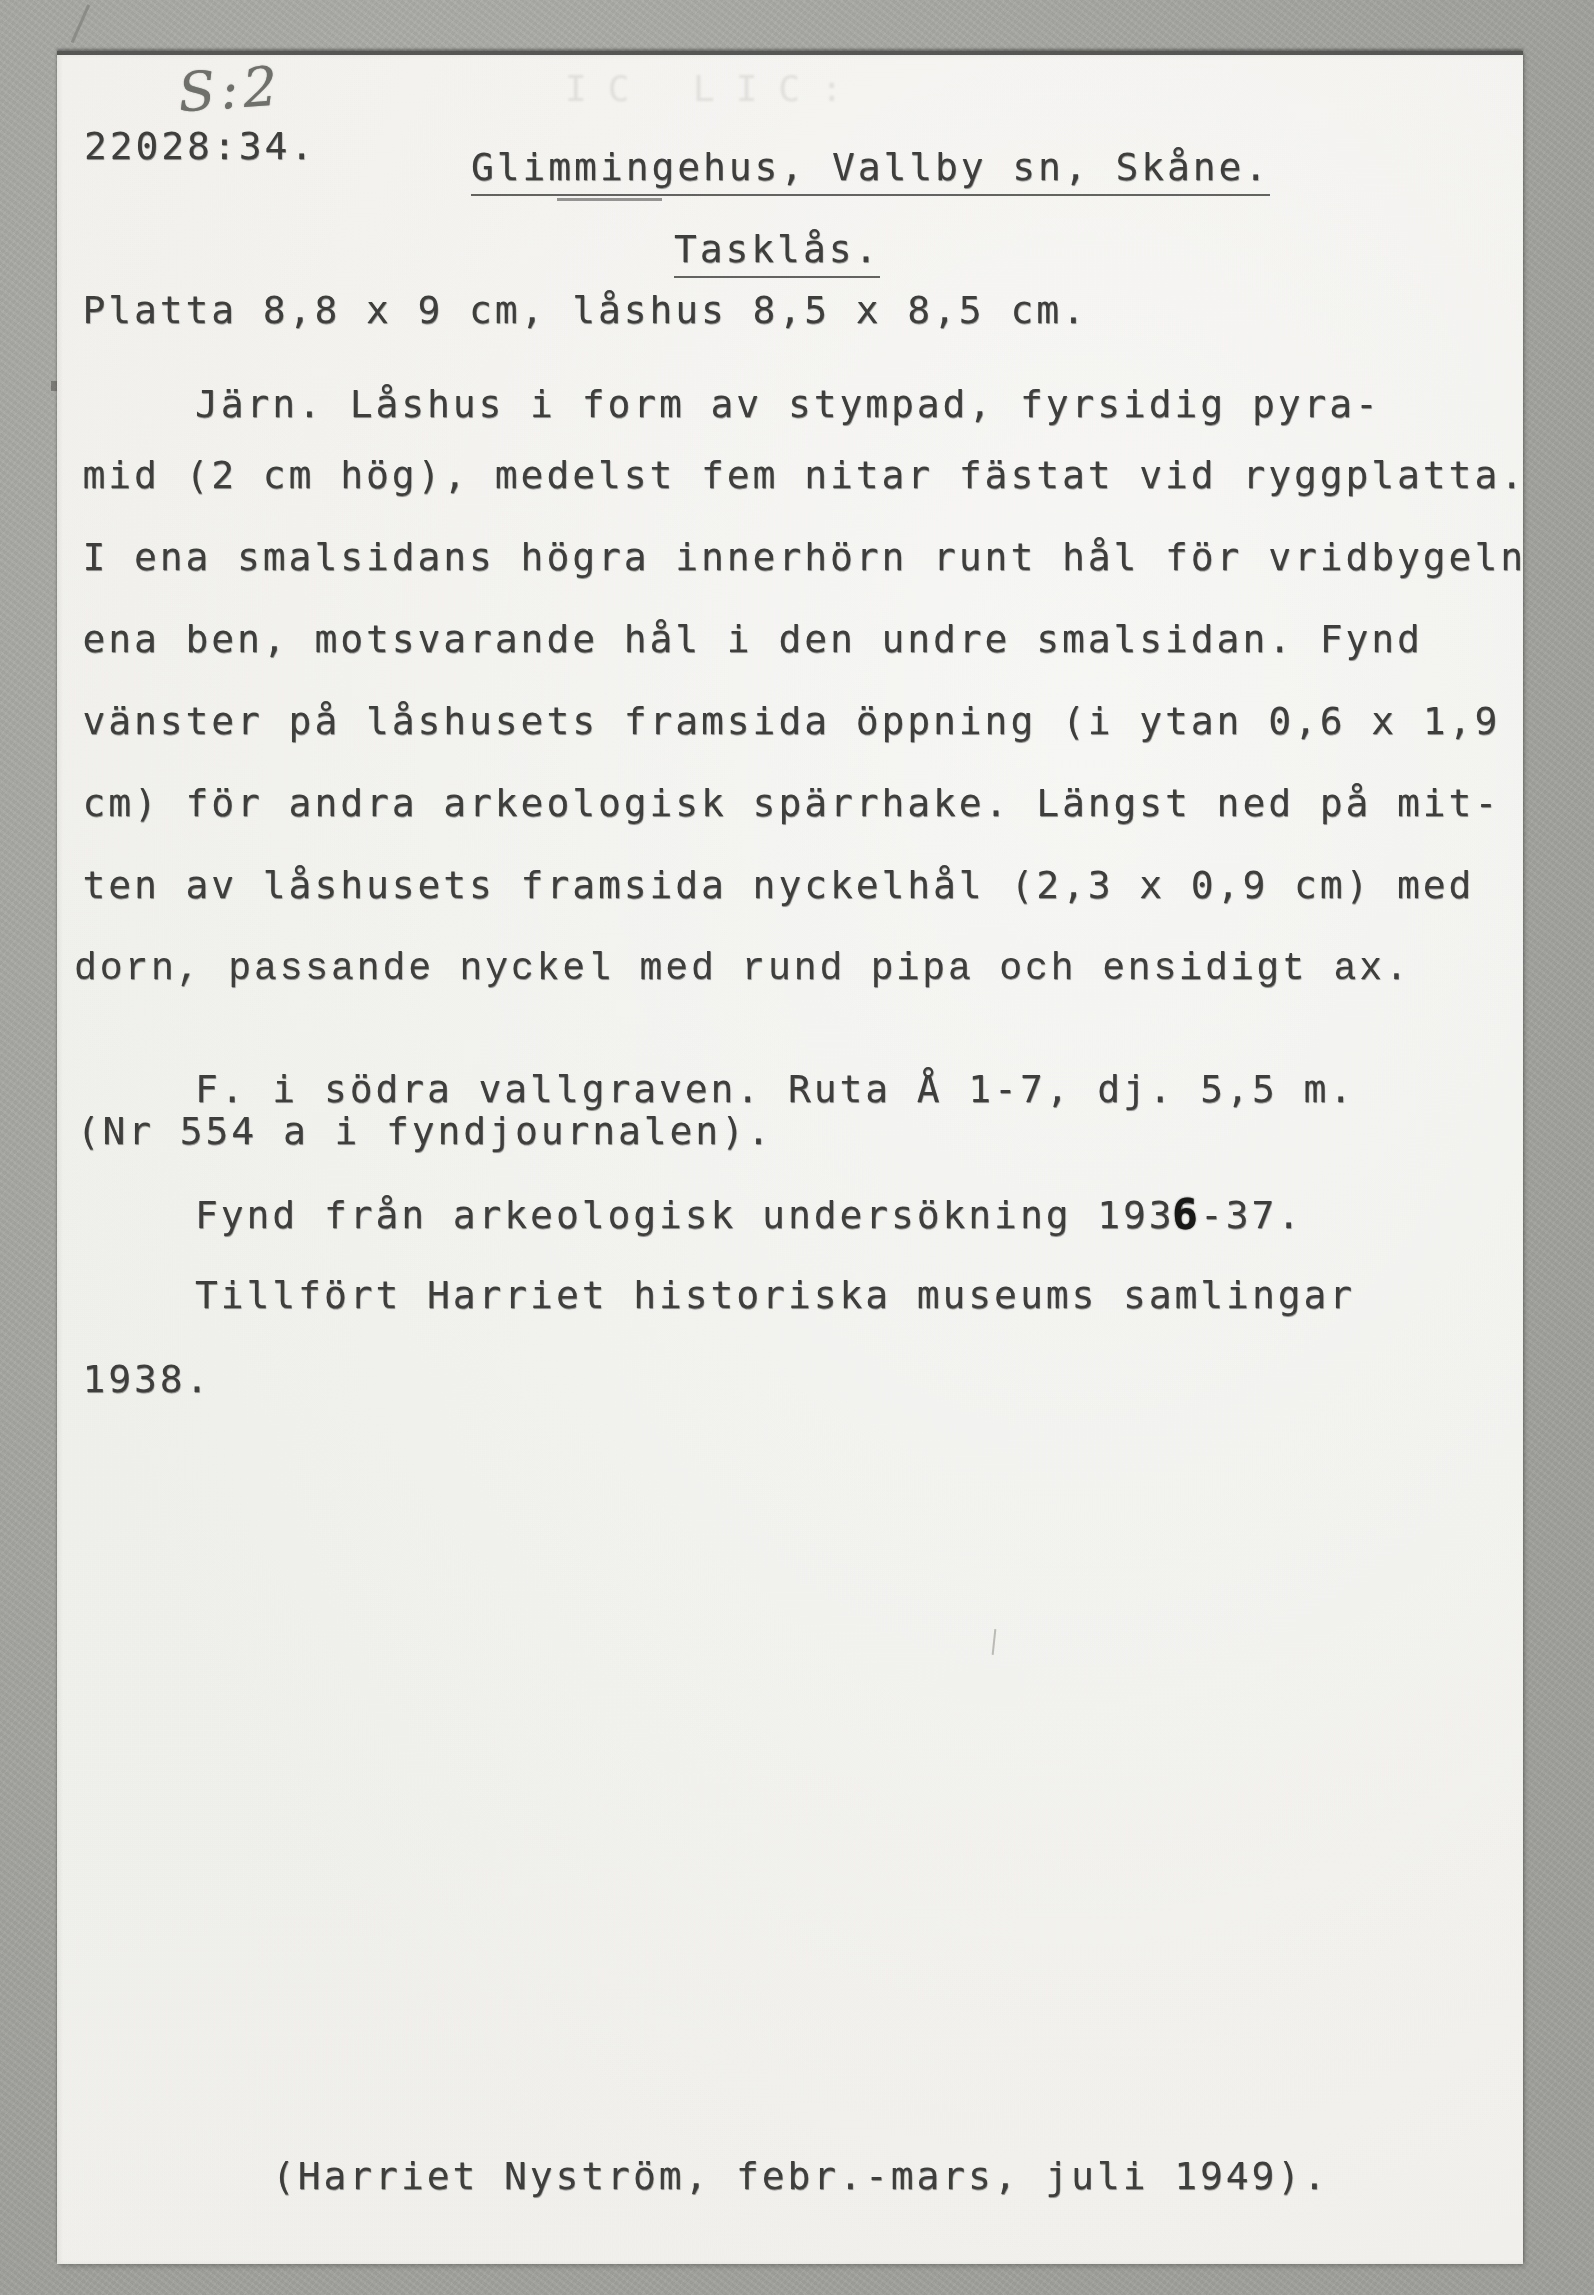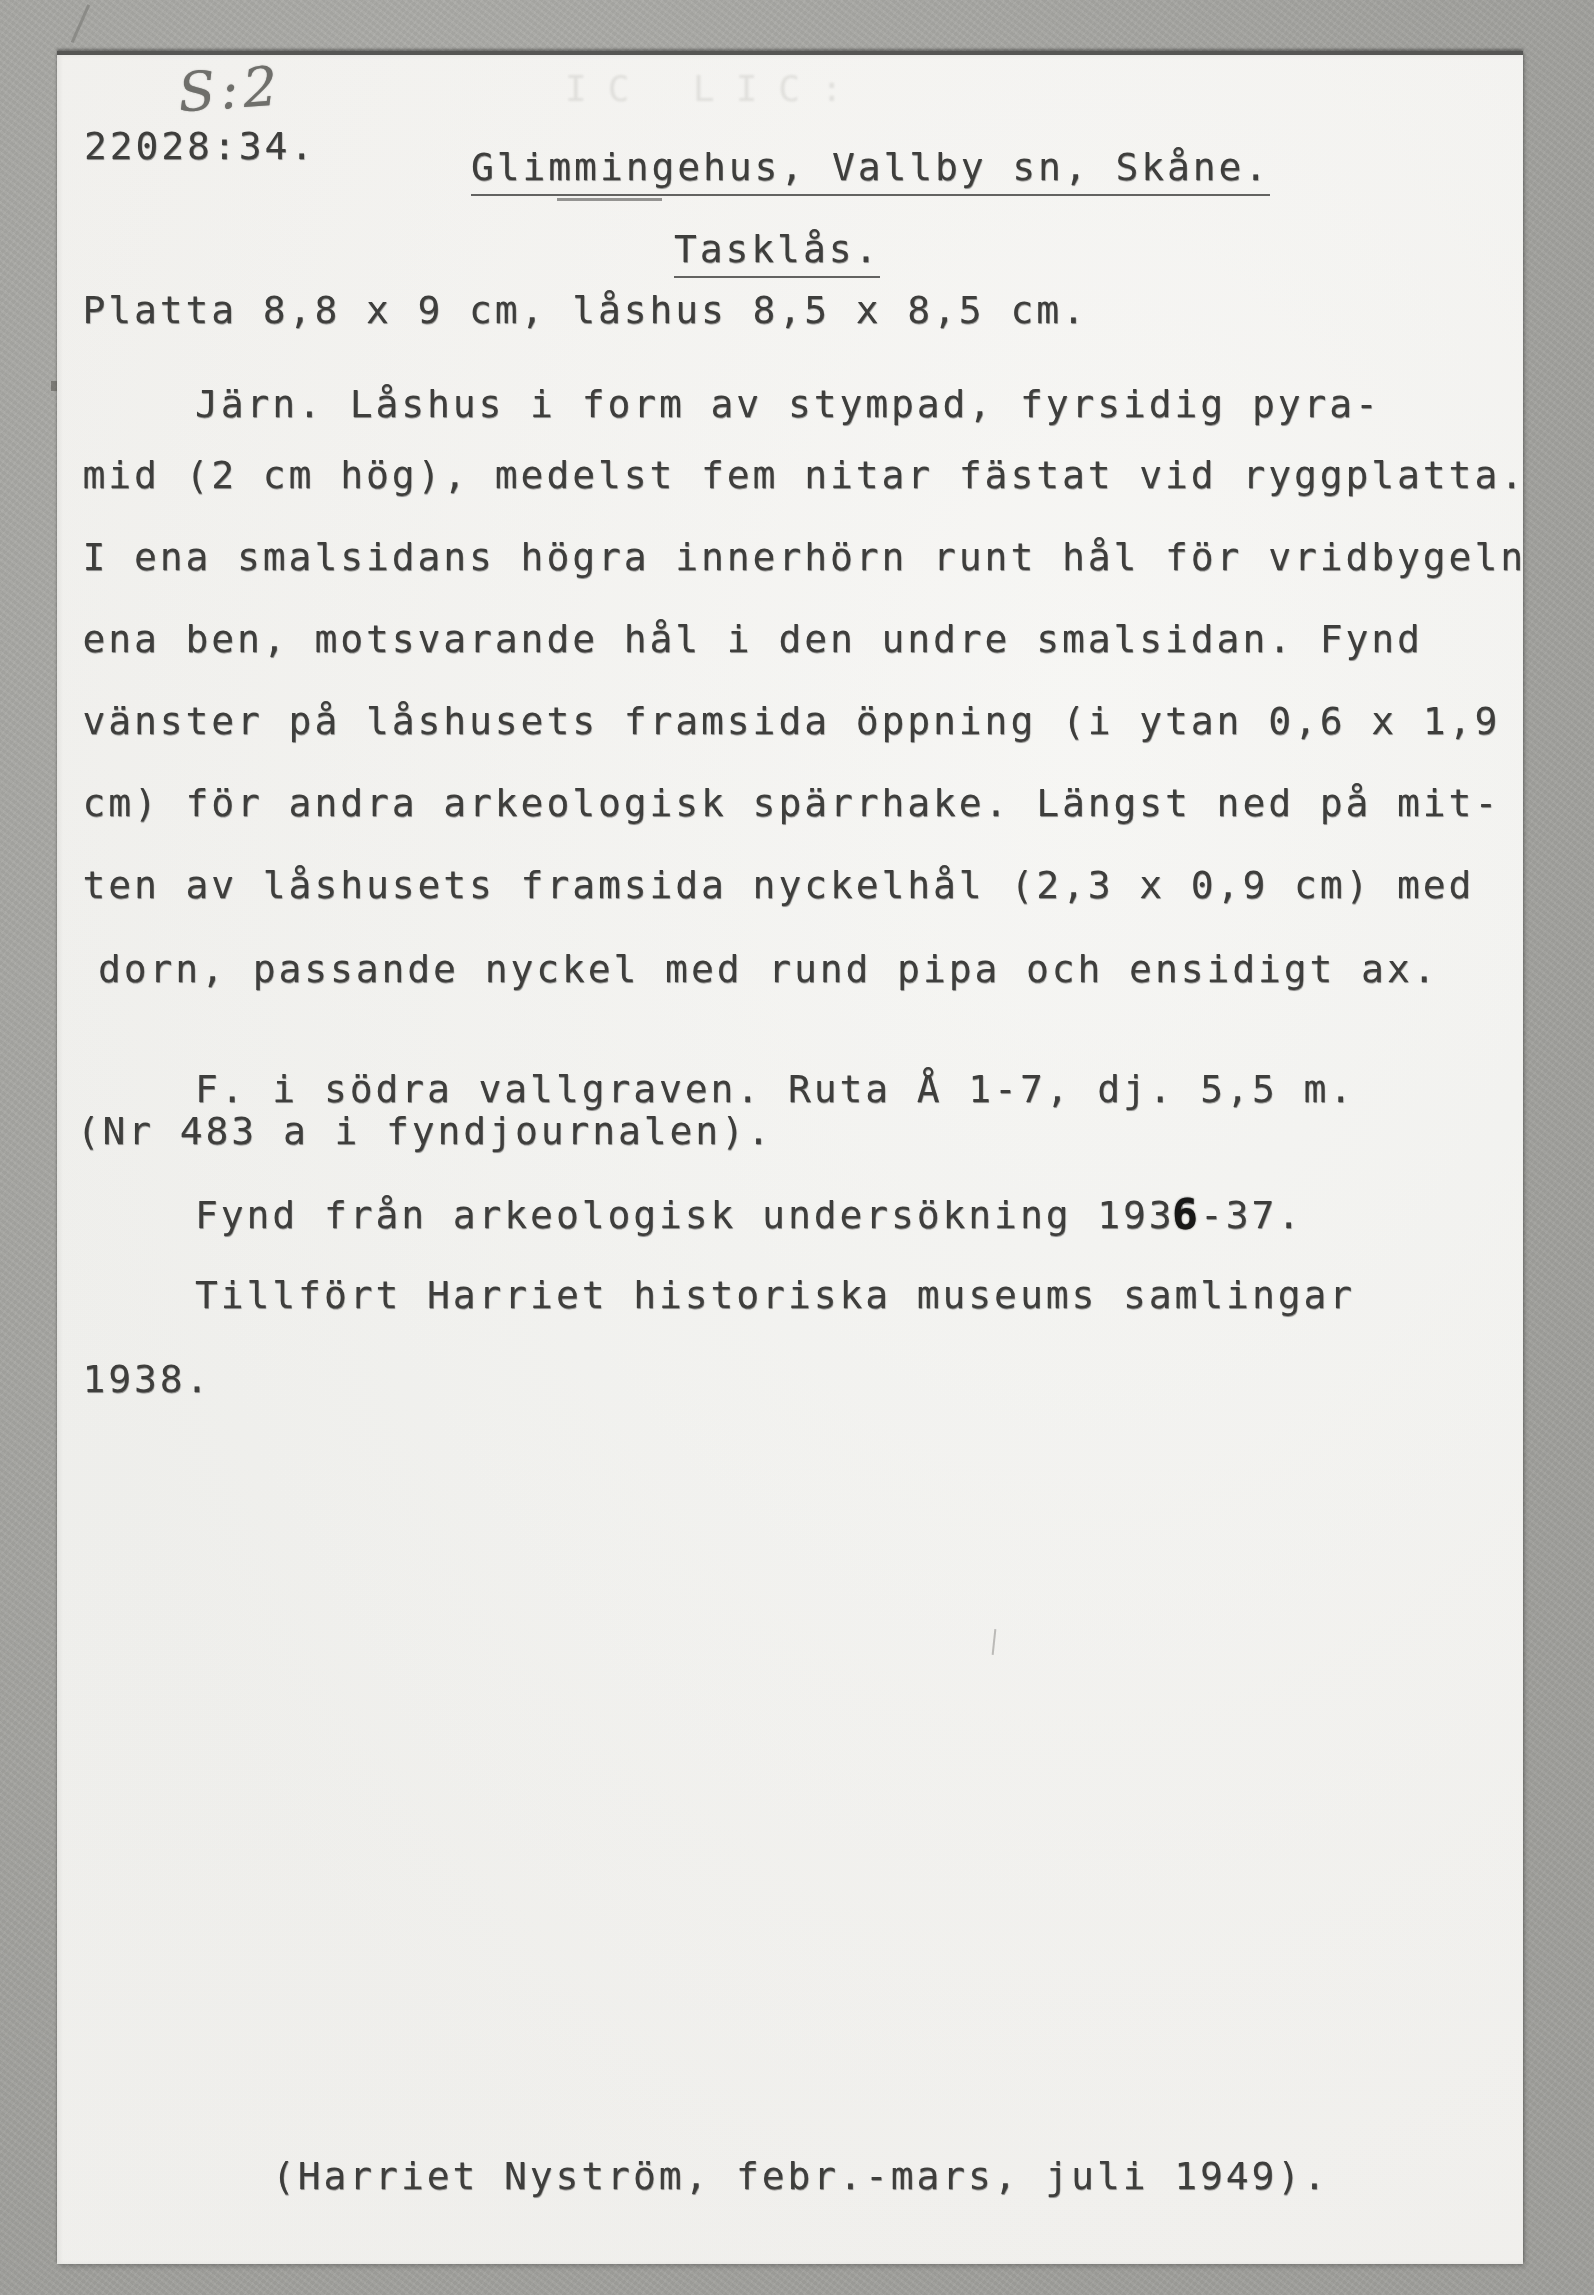--- a/index.html
+++ b/index.html
@@ -140,23 +140,23 @@
     <div class="line underlined" style="left:617px; top:152px;">Tasklås.</div>
 
     <div class="line" style="left:25.4px;  top:236px;">Platta 8,8 x 9 cm, låshus 8,5 x 8,5 cm.</div>
     <div class="line" style="left:138px; top:318px;margin-top:12px;">Järn. Låshus i form av stympad, fyrsidig pyra-</div>
     <div class="line" style="left:25.4px;  top:401px;">mid (2 cm hög), medelst fem nitar fästat vid ryggplatta.</div>
     <div class="line" style="left:25.4px;  top:483px;">I ena smalsidans högra innerhörn runt hål för vridbygelns</div>
     <div class="line" style="left:25.4px;  top:565px;">ena ben, motsvarande hål i den undre smalsidan. Fynd</div>
     <div class="line" style="left:25.4px;  top:647px;">vänster på låshusets framsida öppning (i ytan 0,6 x 1,9</div>
     <div class="line" style="left:25.4px;  top:729px;">cm) för andra arkeologisk spärrhake. Längst ned på mit-</div>
     <div class="line" style="left:25.4px;  top:811px;">ten av låshusets framsida nyckelhål (2,3 x 0,9 cm) med</div>
-    <div class="line" style="left:41px;  top:895px;">dorn, passande nyckel med rund pipa och ensidigt ax.</div>
+    <div class="line" style="left:17px;  top:895px;font-family:Liberation Mono, monospace;">dorn, passande nyckel med rund pipa och ensidigt ax.</div>
     <div class="line" style="left:138px; top:978px;margin-top:37px;">F. i södra vallgraven. Ruta Å 1-7, dj. 5,5 m.</div>
-    <div class="line" style="left:19.7px;  top:1057px;">(Nr 483 a i fyndjournalen).</div>
+    <div class="line" style="left:19.7px;  top:1057px;">(Nr 554 a i fyndjournalen).</div>
 
     <div class="line" style="left:138px; top:1141px;"><span>Fynd från arkeologisk undersökning 193</span><span class="overstrike"><span class="typed-digit">5</span><span class="written-digit">6</span></span><span>-37.</span></div>
 
     <div class="line" style="left:138px; top:1221px;">Tillfört Harriet historiska museums samlingar</div>
 
     <div class="line" style="left:25.4px; top:1305px;">1938.</div>
 
     <div class="line" style="left:215px; top:2102px;">(Harriet Nyström, febr.-mars, juli 1949).</div>
 
   </div>

